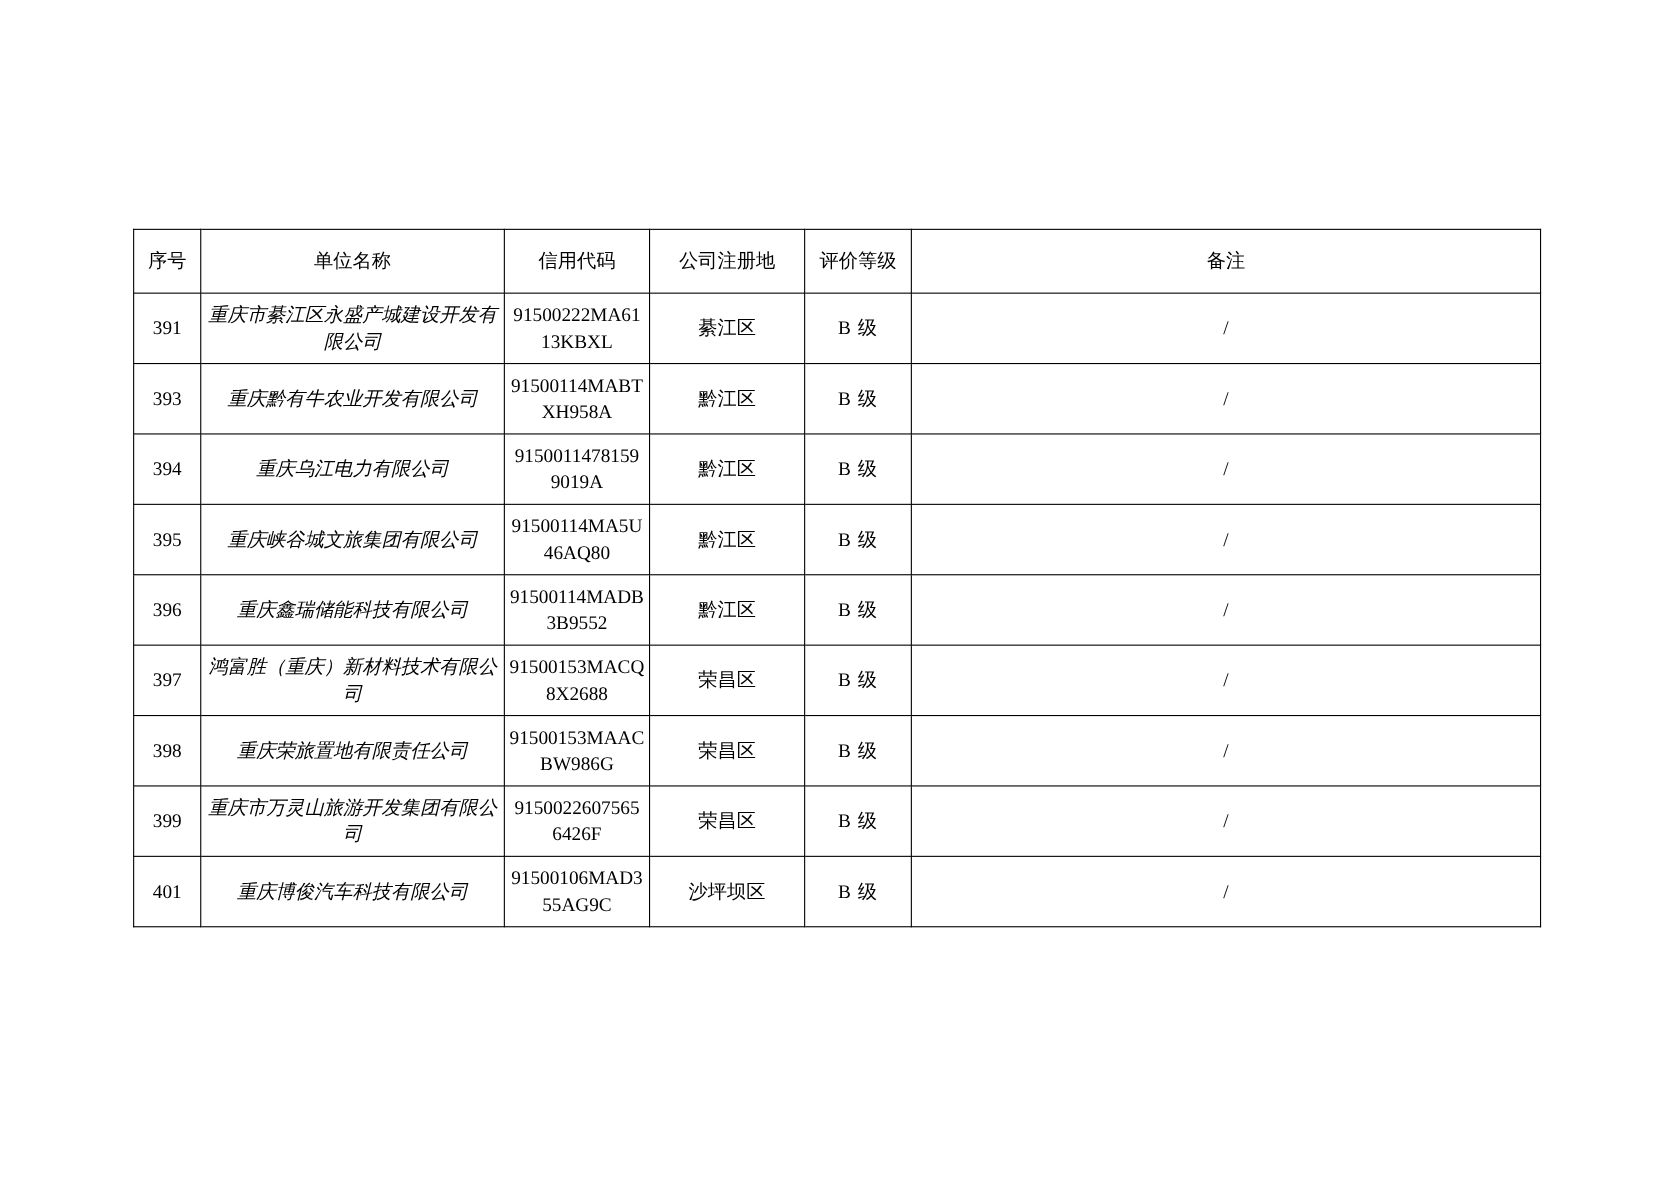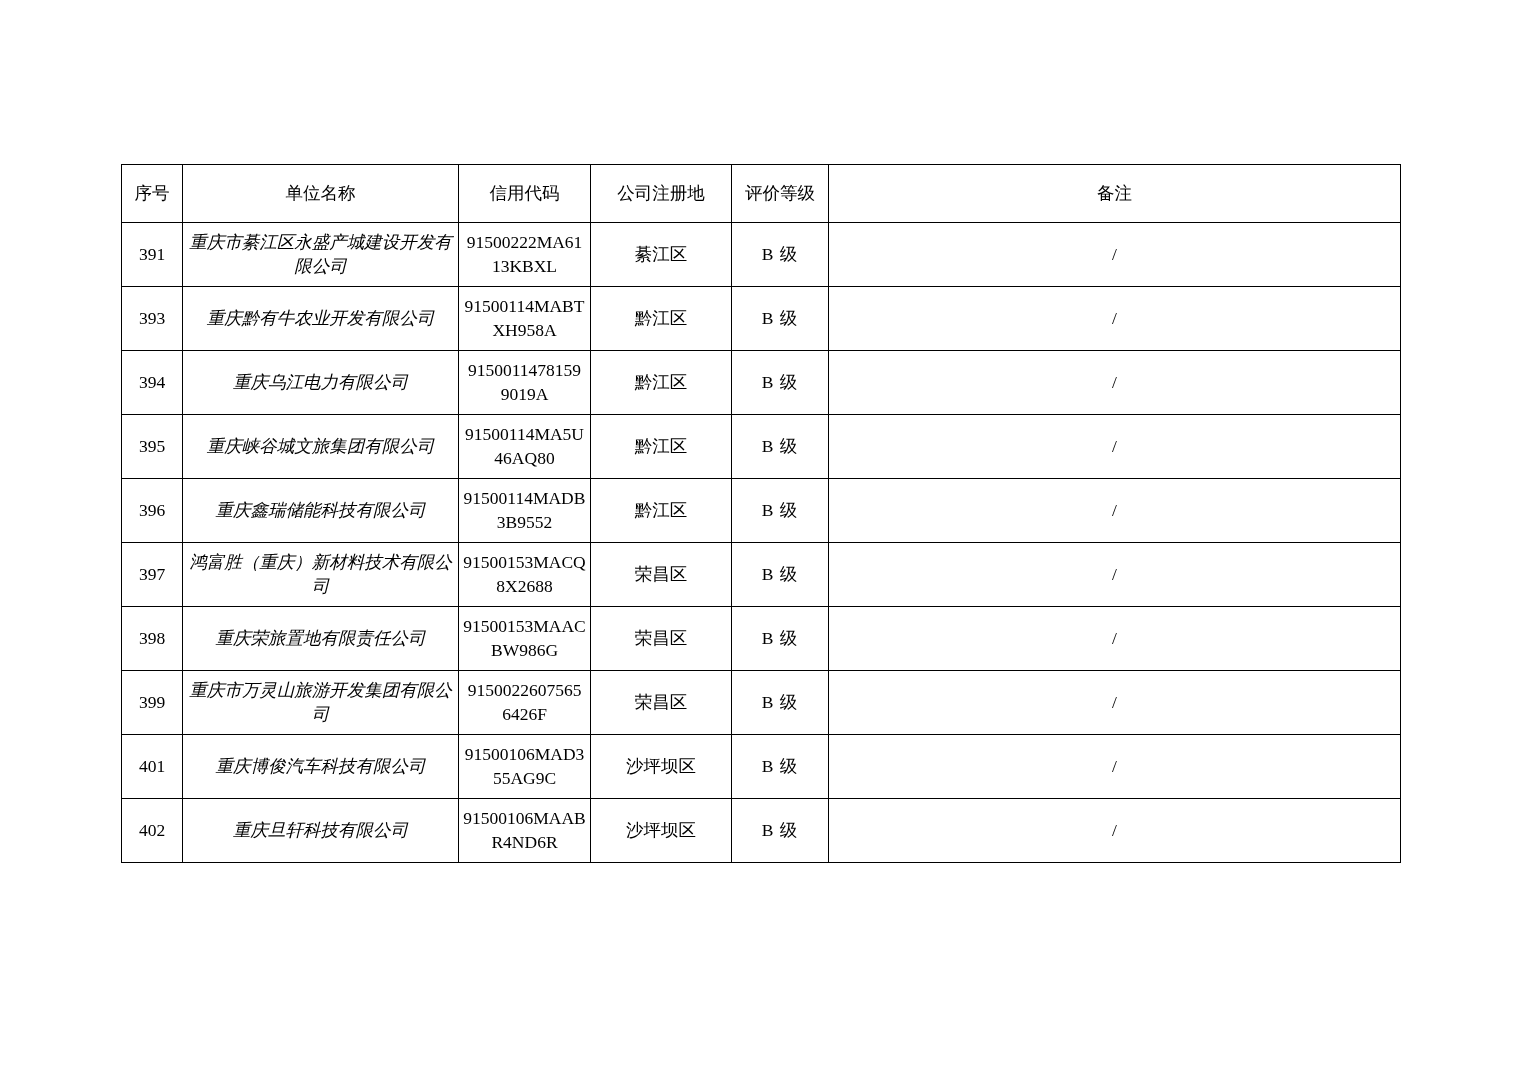--- a/index.html
+++ b/index.html
@@ -23,20 +23,21 @@
   .table-wrap {
     position: absolute;
     left: 121px;
     top: 164px;
     width: 1279px;
   }
   table.data-table {
     border-collapse: collapse;
     width: 1279px;
     table-layout: fixed;
+    margin-top: 44px;
   }
   table.data-table td, table.data-table th {
     border: 1px solid #000000;
     padding: 3px 4px;
     text-align: center;
     vertical-align: middle;
     font-size: 17.5px;
     line-height: 1.35;
     font-weight: normal;
   }
@@ -164,24 +165,16 @@
           <td class="cell-remark">/</td>
         </tr>
         <tr>
           <td>401</td>
           <td class="cell-name">重庆博俊汽车科技有限公司</td>
           <td class="cell-code">91500106MAD355AG9C</td>
           <td>沙坪坝区</td>
           <td class="grade-space">B 级</td>
           <td class="cell-remark">/</td>
         </tr>
-        <tr>
-          <td>402</td>
-          <td class="cell-name">重庆旦轩科技有限公司</td>
-          <td class="cell-code">91500106MAABR4ND6R</td>
-          <td>沙坪坝区</td>
-          <td class="grade-space">B 级</td>
-          <td class="cell-remark">/</td>
-        </tr>
       </tbody>
     </table>
   </div>
 </div>
 
 </body></html>

